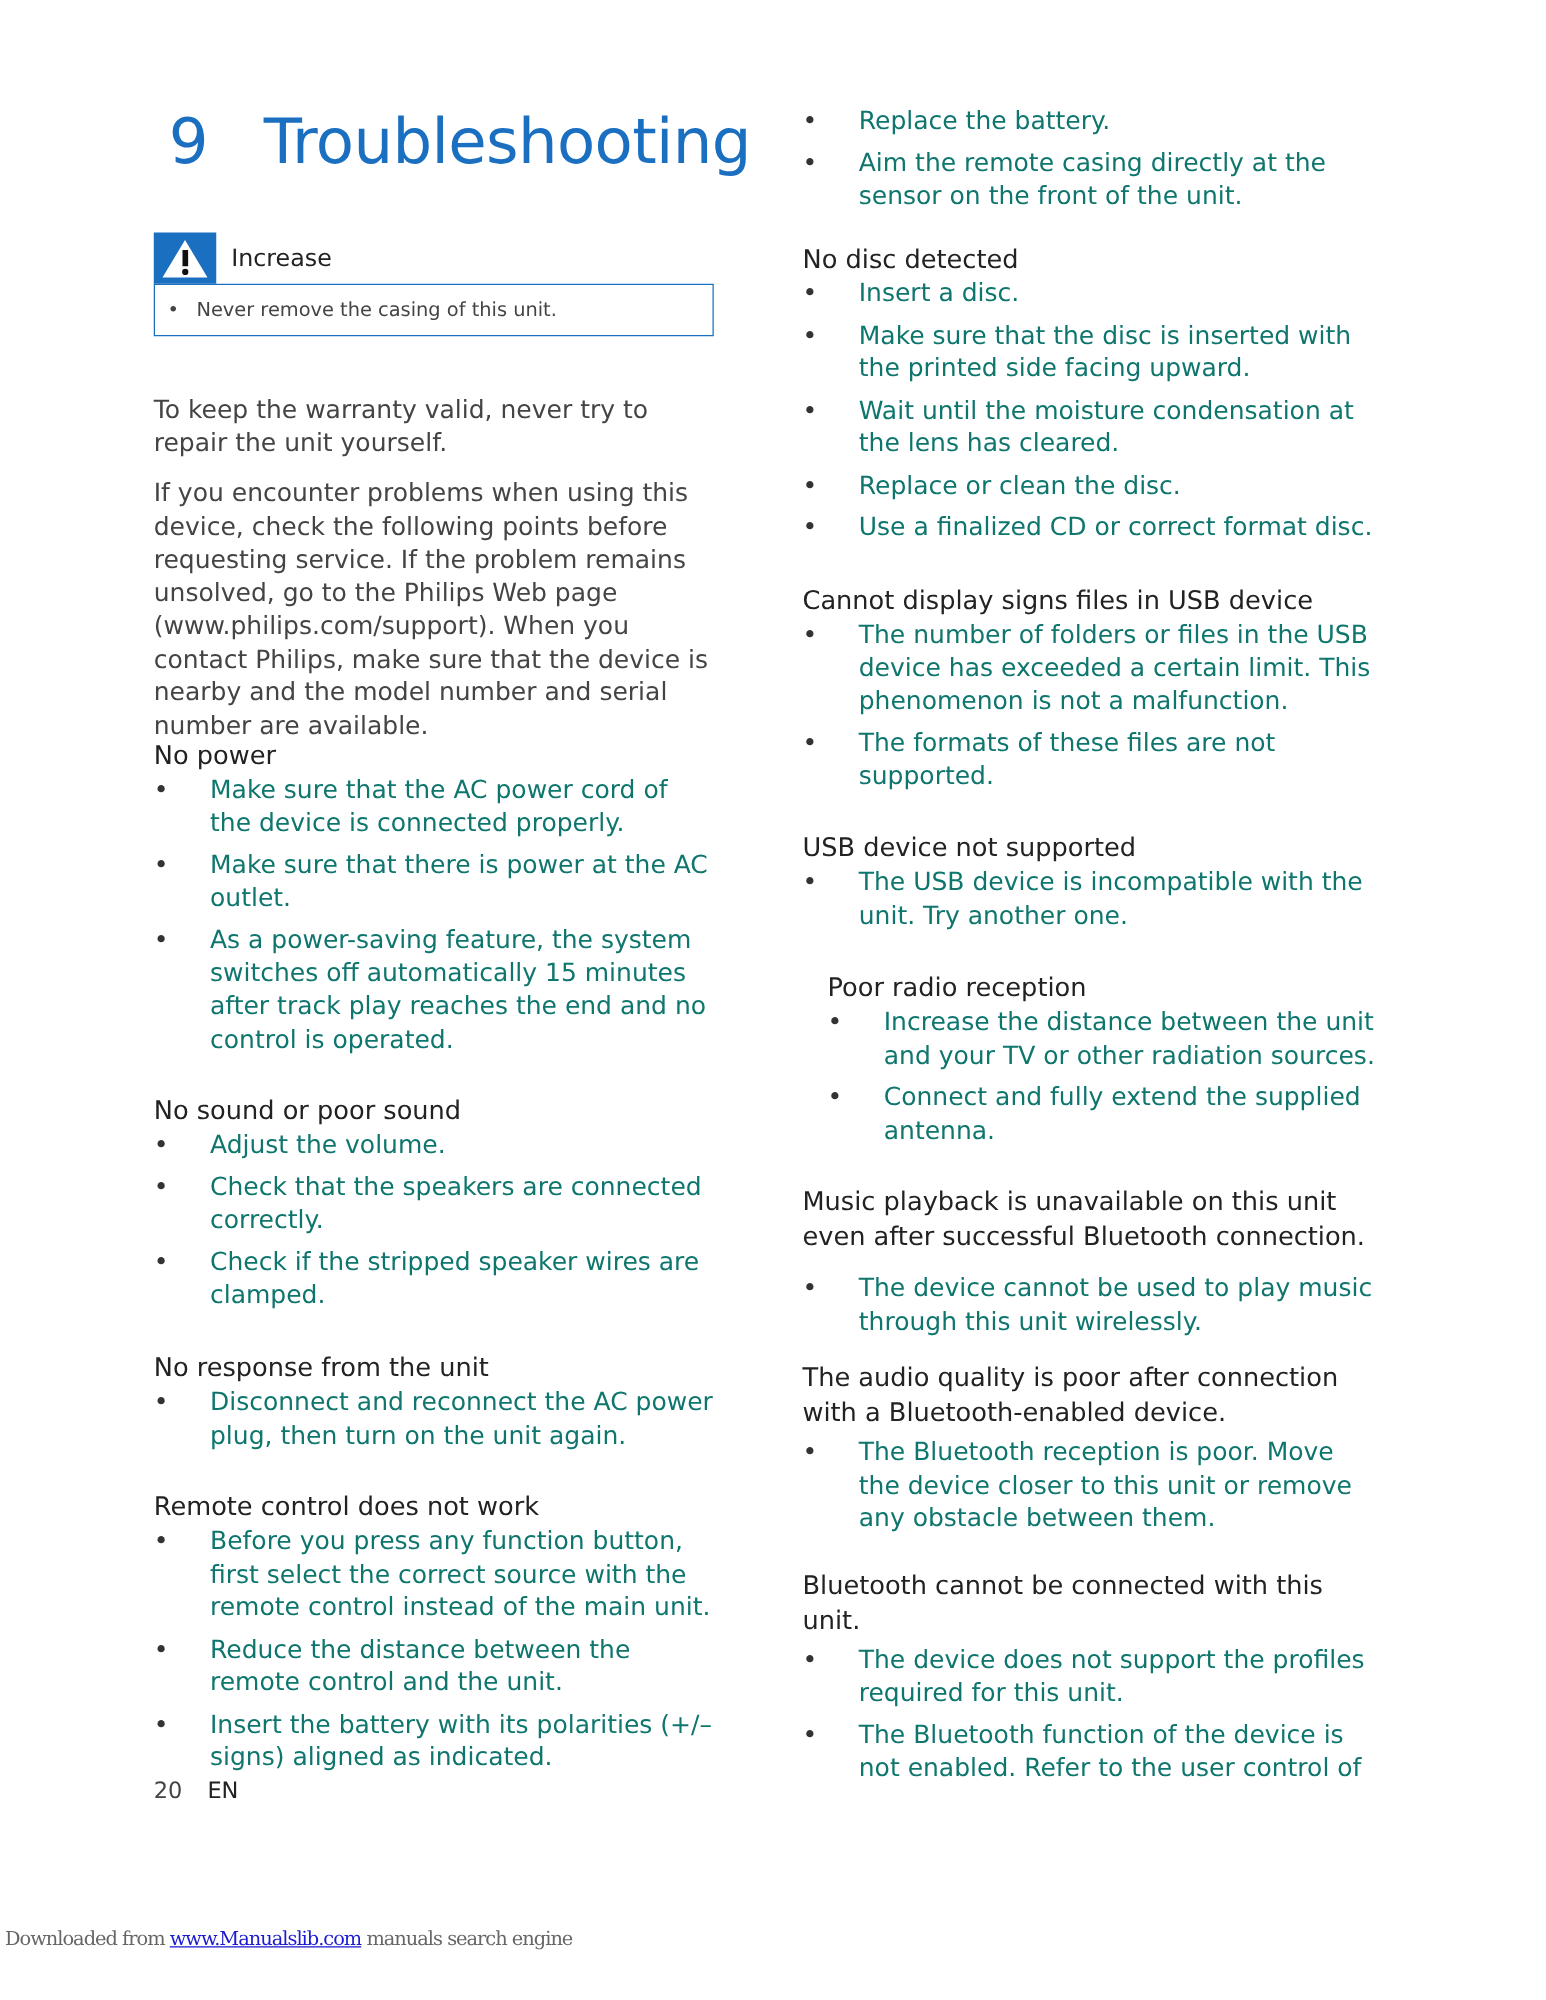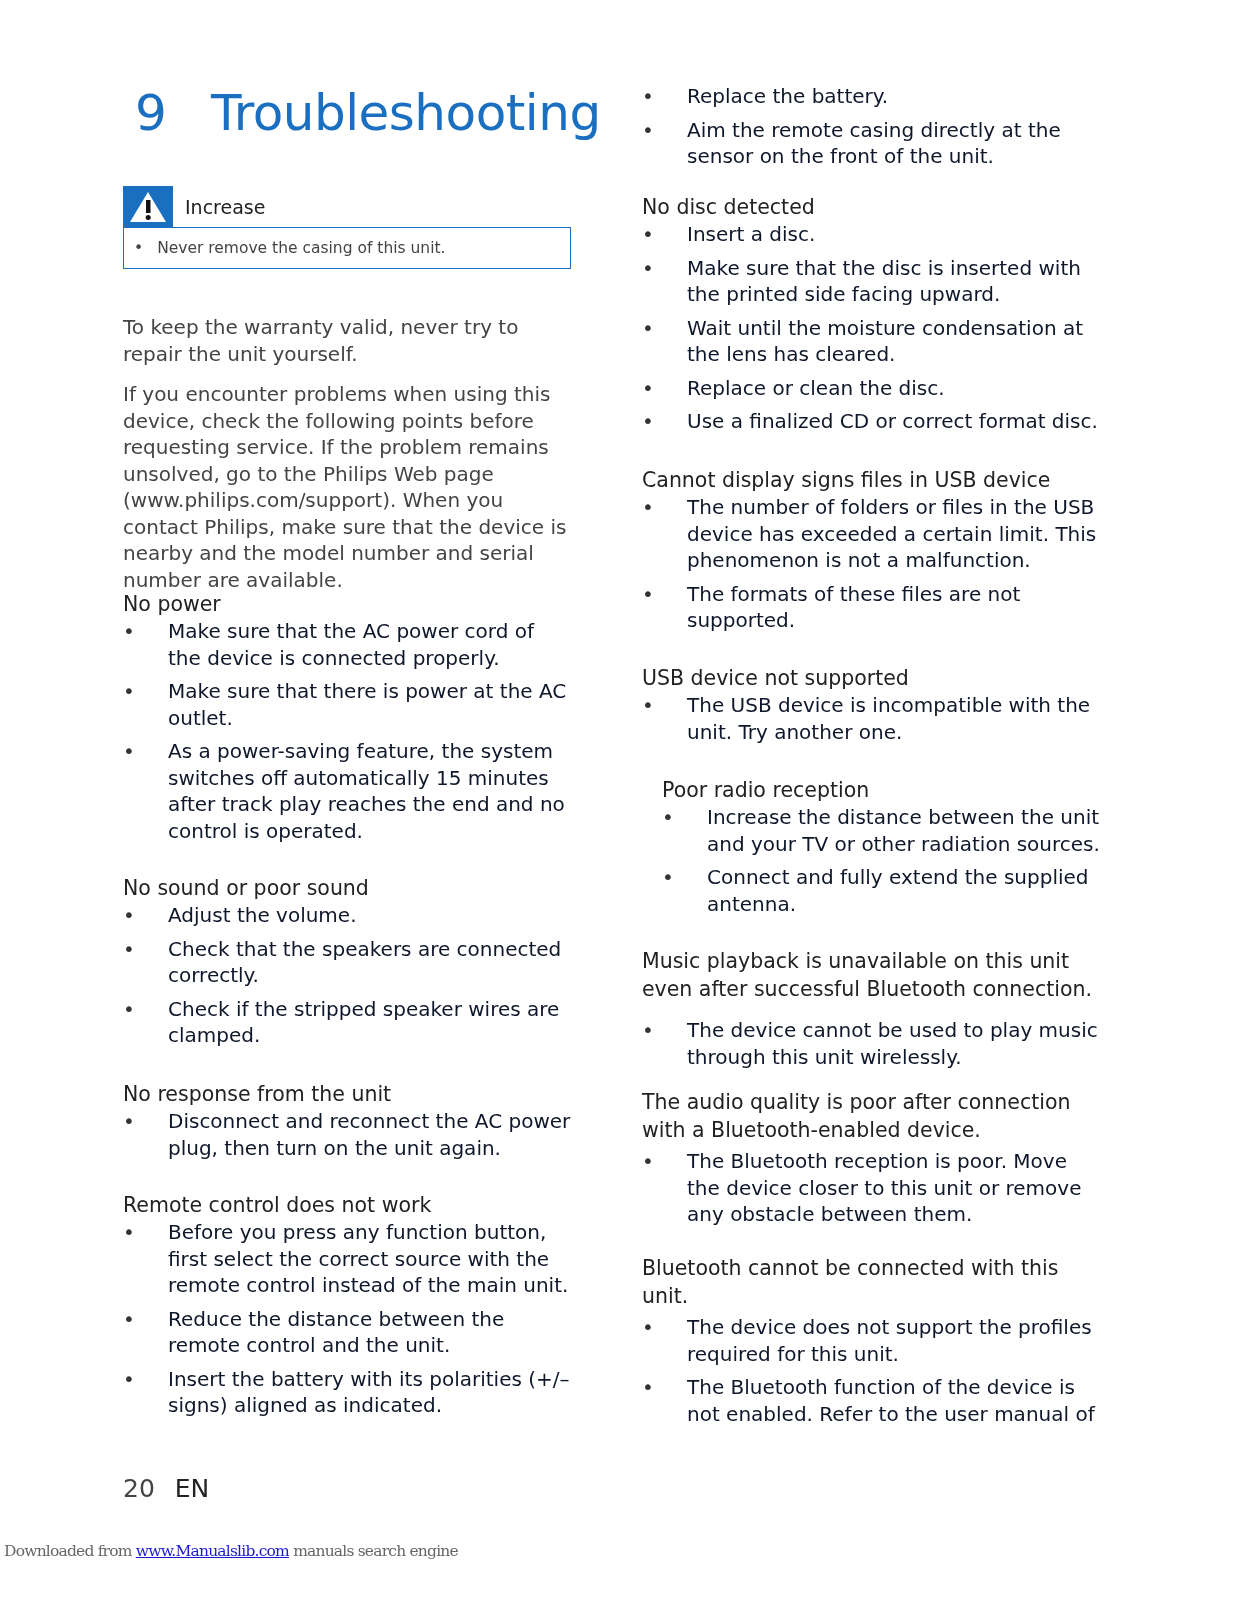--- a/index.html
+++ b/index.html
@@ -16,24 +16,24 @@
     .warn-icon { width: 50px; height: 41px; background: #1b6fc1; display: flex;
       align-items: center; justify-content: center; }
     .warn-title { margin-left: 12px; font-size: 19px; color: #222; }
     .warn-body { border: 1.5px solid #1b6fc1; height: 42px; box-sizing: border-box;
       display: flex; align-items: center; padding-left: 10px; font-size: 15.5px; color: #444; }
     .warn-body .b { margin-right: 14px; }
     p { margin: 0; font-size: 20px; line-height: 26.5px; color: #444; }
     .h { font-size: 20.5px; color: #222; line-height: 28px; margin: 0; }
     ul { list-style: none; margin: 0; padding: 0; }
     li { position: relative; padding-left: 45px; font-size: 20px; line-height: 26.5px;
-      color: #0f172a; margin-bottom: 7px; }
+      color: #0f766e; margin-bottom: 7px; }
     li::before { content: "•"; position: absolute; left: 0; top: 0; color: #333; }
     .block { position: absolute; left: 0; width: 100%; }
-    .footer-pn { position: absolute; left: 123px; top: 1474px; font-size: 25px; color: #444; }
+    .footer-pn { position: absolute; left: 123px; top: 1422px; font-size: 18px; color: #444; }
     .footer-pn .en { margin-left: 20px; color: #222; }
     .dl { position: absolute; left: 4px; top: 1542px; font-family: "DejaVu Serif", serif;
       font-size: 15.5px; color: #666; letter-spacing: -0.8px; white-space: nowrap; }
     .dl a { color: #1a1ad0; text-decoration: underline; }
   </style>
 </head>
 <body>
 
 <div class="col col-left">
   <h1><span class="num">9</span><span>Troubleshooting</span></h1>
@@ -148,21 +148,21 @@
     <div class="h">The audio quality is poor after connection with a Bluetooth-enabled device.</div>
     <ul style="margin-top:4px;">
         <li>The Bluetooth reception is poor. Move the device closer to this unit or remove any obstacle between them.</li>
       </ul>
   </div>
 
   <div class="block" style="top:1254px;">
     <div class="h">Bluetooth cannot be connected with this unit.</div>
     <ul style="margin-top:4px;">
         <li>The device does not support the profiles required for this unit.</li>
-      <li>The Bluetooth function of the device is not enabled. Refer to the user manual of</li>
+      <li>The Bluetooth function of the device is not enabled. Refer to the user control of</li>
       </ul>
   </div>
 </div>
 
 <div class="footer-pn">
   <span>20</span><span class="en">EN</span>
 </div>
 
 <div class="dl">
   <span>Downloaded from </span><a>www.Manualslib.com</a><span> manuals search engine</span>

